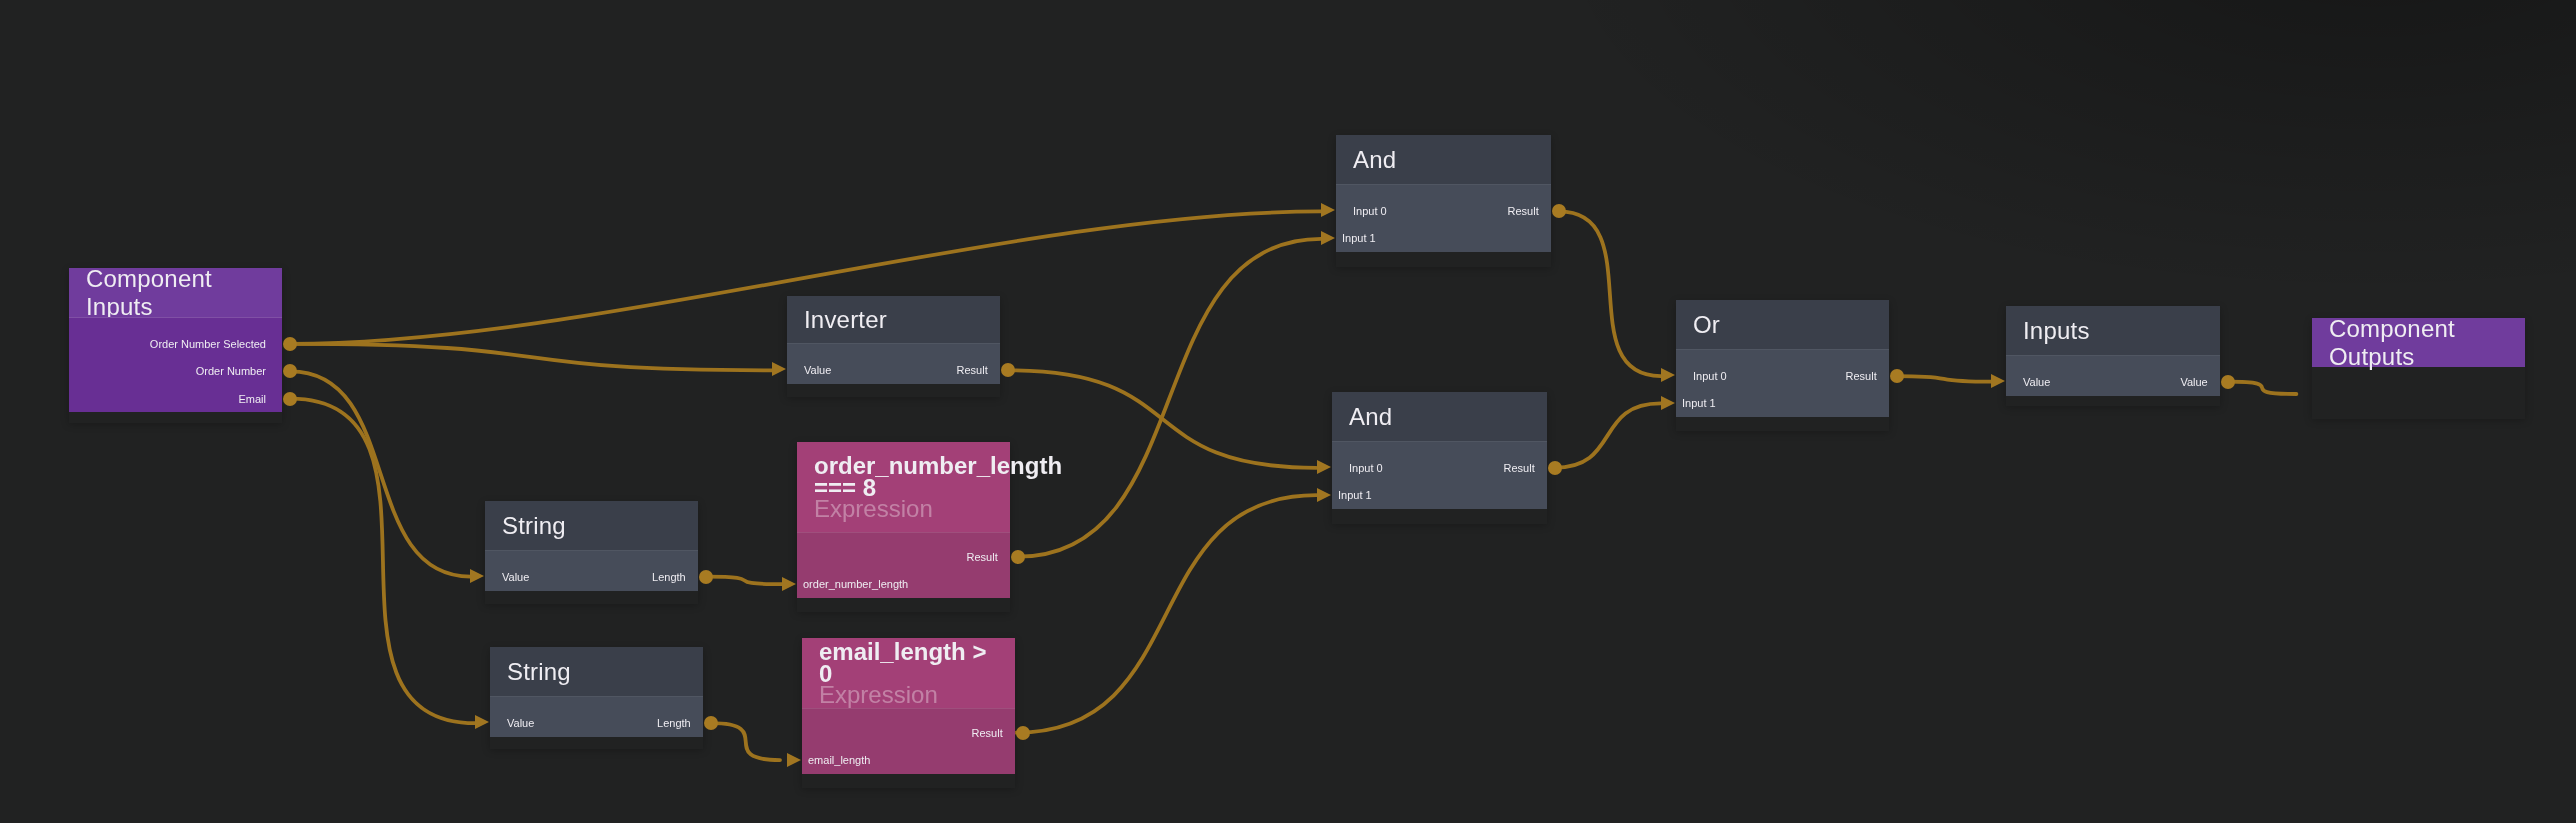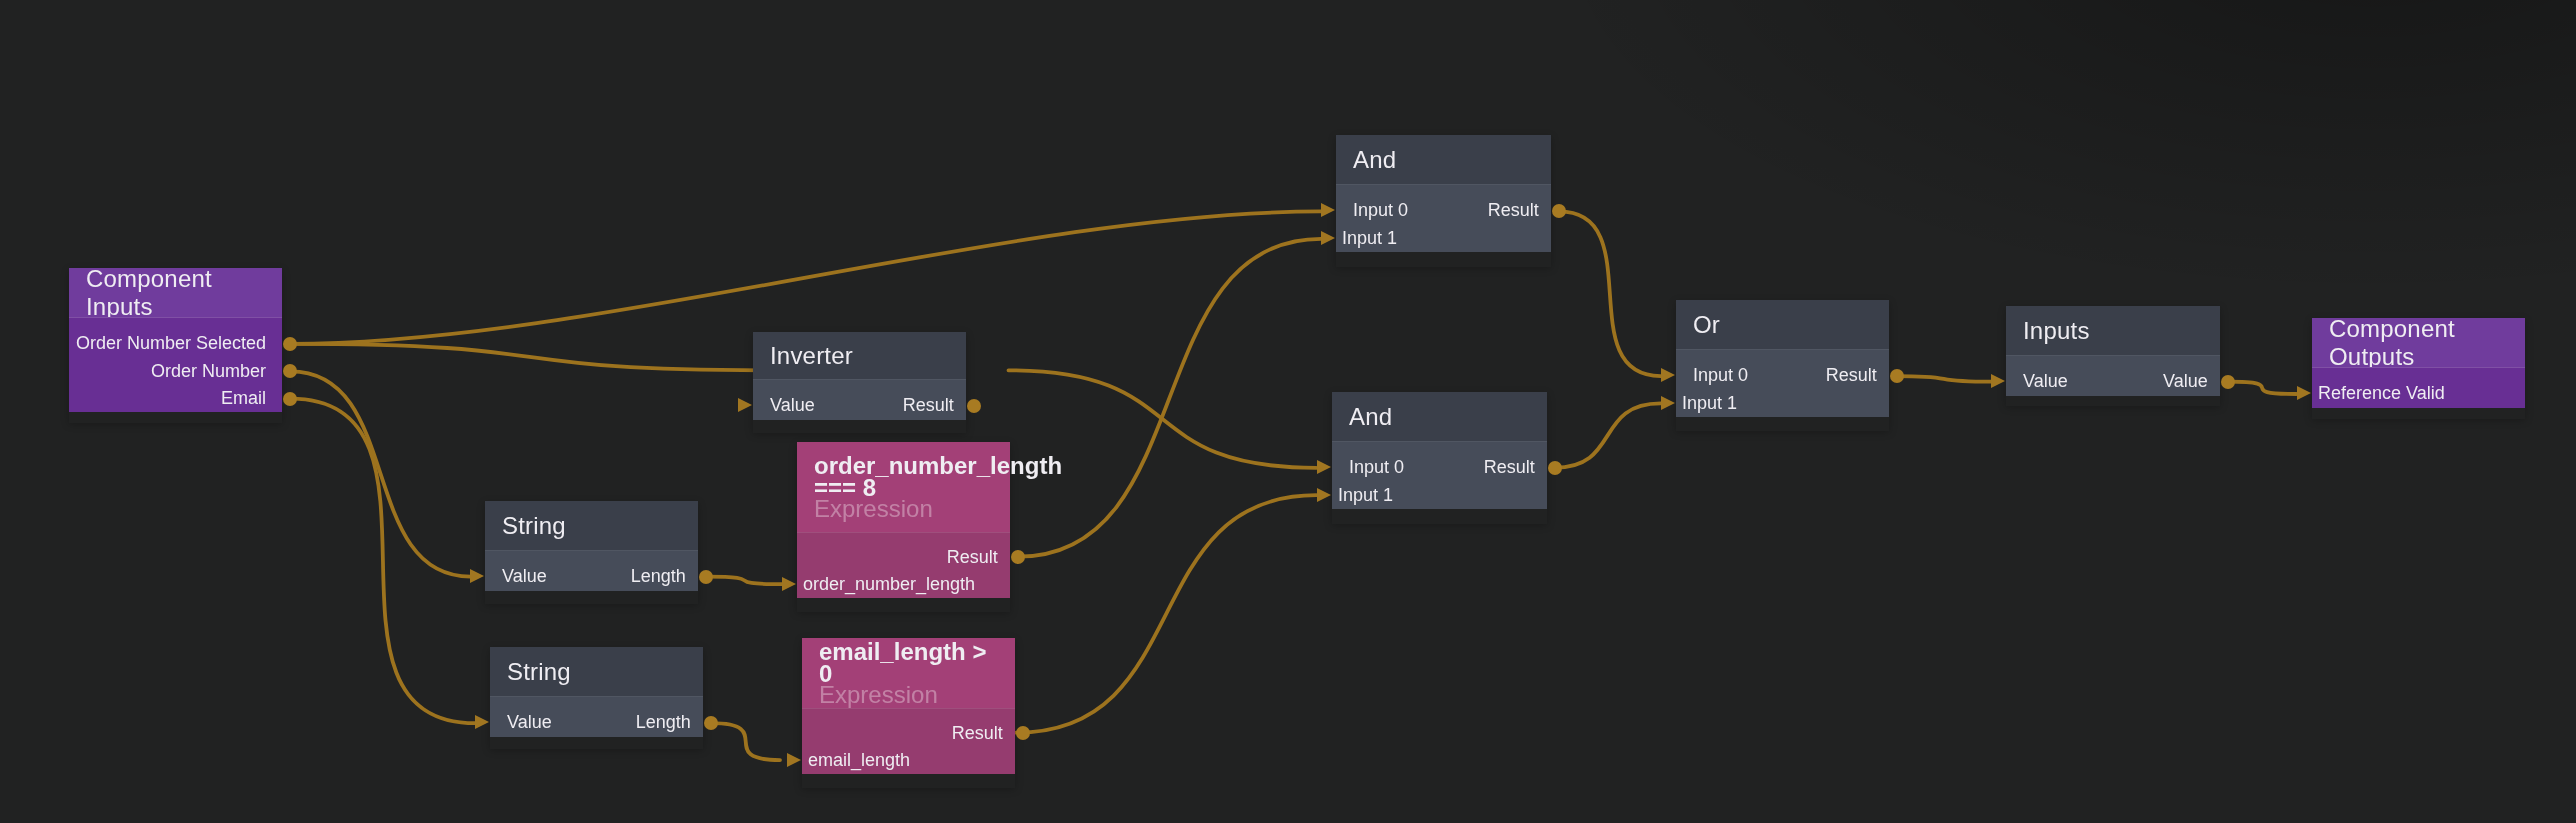--- a/index.html
+++ b/index.html
@@ -14,21 +14,21 @@
   }
   #wires{position:absolute;left:0;top:0;z-index:1;}
   #wires path{fill:none;stroke:#9d731e;stroke-width:4;stroke-linecap:round;}
 
   .node{position:absolute;z-index:2;color:#efedf2;box-shadow:0 1.9px 7.6px rgba(0,0,0,0.25);}
   .hdr{display:flex;flex-direction:column;justify-content:center;padding:0 17px;font-size:24px;}
   .hdr .title{letter-spacing:0.2px;}
   .hdr .title-line{font-weight:600;line-height:22px;}
   .hdr .subtitle{font-weight:400;line-height:20px;color:rgba(255,255,255,0.34);}
   .body{position:relative;padding-top:12.3px;}
-  .row{position:relative;height:27.4px;display:flex;align-items:center;font-size:18px;}
+  .row{position:relative;height:27.4px;display:flex;align-items:center;font-size:11px;}
   .row .lbl{white-space:nowrap;}
   .row.dual{justify-content:space-between;padding:0 12.3px 0 17px;}
   .row.in-only{justify-content:flex-start;padding-left:6px;}
   .row.out-only{justify-content:flex-end;padding-right:16px;}
 
   
   .purple .hdr{background:#703c9d;}
   .purple .body{background:#682f94;border-top:0.9px solid rgba(255,255,255,0.16);}
   .slate .hdr{background:#3a3f4a;}
   .slate .body{background:#464c59;border-top:0.9px solid rgba(255,255,255,0.06);}
@@ -81,21 +81,21 @@
         <span class="lbl">Order Number</span>
         <span class="port dot"></span>
       </div>
       <div class="row out-only">
         <span class="lbl">Email</span>
         <span class="port dot"></span>
       </div>
     </div>
   </div>
 
-  <div class="node slate" style="left:753px;top:296px;width:213px;height:101px;margin-top:36px;">
+  <div class="node slate" style="left:787px;top:296px;width:213px;height:101px;">
     <div class="hdr" style="height:47px;">
       <span class="title">Inverter</span>
     </div>
     <div class="body">
       <div class="row dual">
         <span class="port arrow"></span>
         <span class="lbl">Value</span>
         <span class="lbl">Result</span>
         <span class="port dot"></span>
       </div>
@@ -230,21 +230,15 @@
         <span class="lbl">Value</span>
         <span class="port dot"></span>
       </div>
     </div>
   </div>
 
   <div class="node purple" style="left:2312px;top:318px;width:213px;height:101px;">
     <div class="hdr" style="height:49px;">
       <span class="title">Component Outputs</span>
     </div>
-    <div class="body">
-      <div class="row in-only">
-        <span class="port arrow"></span>
-        <span class="lbl">Reference Valid</span>
-      </div>
-    </div>
   </div>
 </div>
 
 
 </body></html>

